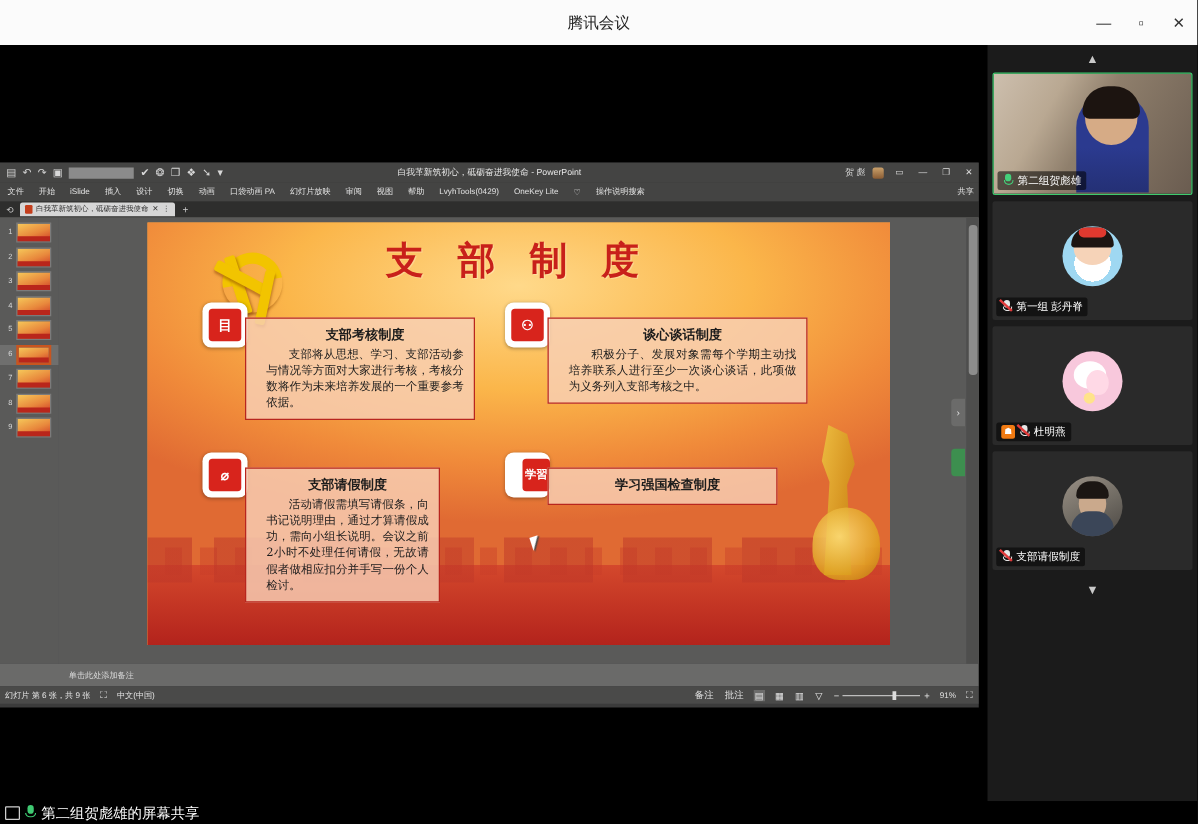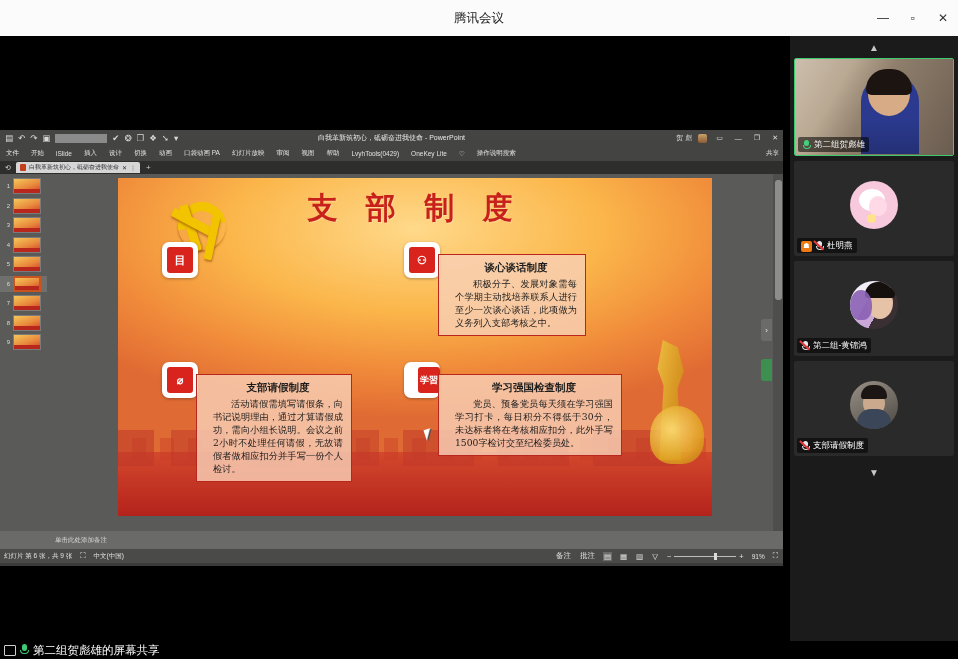--- a/index.html
+++ b/index.html
@@ -91,21 +91,21 @@
               rgba(190,55,40,.55) 0 6%, transparent 6% 9%,
               rgba(190,55,40,.5) 9% 18%, transparent 18% 21%,
               rgba(190,55,40,.55) 21% 30%, transparent 30% 34%,
               rgba(190,55,40,.45) 34% 44%, transparent 44% 48%,
               rgba(190,55,40,.5) 48% 60%, transparent 60% 64%,
               rgba(190,55,40,.5) 64% 76%, transparent 76% 80%,
               rgba(190,55,40,.55) 80% 94%, transparent 94% 100%);
   }
 
   .slide-title { position:absolute; top:10px; left:0; right:0; text-align:center;
-                 font-family:Liberation Sans, sans-serif;
+                 font-family:Liberation Serif, serif;
                  font-size:30px; font-weight:700; color:#c8201a;
                  letter-spacing:10px; text-shadow:1px 1px 0 rgba(255,255,255,.25); }
 
   
   .emblem { position:absolute; left:46px; top:18px; width:74px; height:66px; }
   .emblem .hammer, .emblem .sickle { position:absolute; background:#f2c400;
         box-shadow:1px 2px 2px rgba(140,70,0,.5); }
   .emblem .h1 { left:22px; top:8px; width:9px; height:48px; transform:rotate(-18deg);
                 border-radius:2px; }
   .emblem .h2 { left:6px; top:22px; width:46px; height:9px; transform:rotate(28deg);
@@ -130,21 +130,21 @@
 
   
   .card { position:absolute; border:1.5px solid #b8261e; background:rgba(248,207,182,.82);
           padding:6px 8px 6px 16px; }
   .card .ct { text-align:center; font-family:"DejaVu Serif","Liberation Serif",serif;
               font-weight:700; font-size:10.5px; color:#1c1c1c; margin-bottom:2px; }
   .card .cb { font-family:"DejaVu Serif","Liberation Serif",serif;
               font-size:9.2px; line-height:1.42; color:#1c1c1c; text-indent:18px;
               text-align:justify; }
   #card1 { left:78px; top:76px; width:184px; }
-  #card2 { left:320px; top:76px; width:148px; }
+  #card2 { left:320px; top:76px; width:208px; }
   #card3 { left:78px; top:196px; width:156px; }
   #card4 { left:320px; top:196px; width:184px; }
 
   .cicon { position:absolute; width:36px; height:36px; border-radius:7px;
            background:#fff; box-shadow:0 1px 3px rgba(0,0,0,.3);
            display:flex; align-items:center; justify-content:center; }
   .cicon .inner { width:26px; height:26px; background:#d8241c; border-radius:3px;
                   display:flex; align-items:center; justify-content:center;
                   color:#fff; font-size:11px; font-weight:700;
                   font-family:"DejaVu Serif","Liberation Serif",serif; }
@@ -192,21 +192,21 @@
                  background:linear-gradient(120deg,#cdbfae 0%,#b9a892 28%,#8f7f6c 48%,#6a5c50 100%); }
   .tile .person { position:absolute; left:42%; top:16%; width:58px; height:80px;
                   border-radius:28px 28px 0 0;
                   background:linear-gradient(#2b3a8f 55%,#243075); }
   .tile .head { position:absolute; left:46%; top:14%; width:42px; height:44px;
                 border-radius:50%; background:#d6ab86; }
   .tile .hair { position:absolute; left:45%; top:10%; width:46px; height:26px;
                 border-radius:22px 22px 6px 6px; background:#1c1410; }
   .avatar { position:absolute; left:50%; top:46%; transform:translate(-50%,-50%);
             width:48px; height:48px; border-radius:50%; overflow:hidden; }
-  .nametag { position:absolute; left:3px; bottom:3px; display:flex; align-items:flex-end;
+  .nametag { position:absolute; left:3px; bottom:3px; display:flex; align-items:flex-start;
              gap:3px; background:rgba(0,0,0,.55); border-radius:2px; padding:1.5px 4px; }
   .nametag .nm { font-size:8.5px; color:#fff; white-space:nowrap; }
   .host-badge { width:11px; height:11px; background:#f07a12; border-radius:2px;
                 display:flex; align-items:center; justify-content:center;
                 font-size:7px; color:#fff; }
   .mic { width:9px; height:11px; position:relative; }
   .mic .cap { position:absolute; left:2px; top:0; width:5px; height:6px;
               border-radius:3px; background:#e6e6e6; }
   .mic .arc { position:absolute; left:0.5px; top:5px; width:8px; height:4px;
               border:1px solid #e6e6e6; border-top:none; border-radius:0 0 5px 5px; }
@@ -366,31 +366,34 @@
             <div class="cicon" id="ic2">
               <span class="inner">⚇</span>
               </div>
             <div class="cicon" id="ic3">
               <span class="inner">⌀</span>
               </div>
             <div class="cicon" id="ic4">
               <span class="inner">学習</span>
               </div>
 
+            <div class="card" id="card1">
+              <div class="ct">支部考核制度</div>
+              <div class="cb">支部将从思想、学习、支部活动参与情况等方面对大家进行考核，考核分数将作为未来培养发展的一个重要参考依据。</div>
+            </div>
             <div class="card" id="card2">
               <div class="ct">谈心谈话制度</div>
               <div class="cb">积极分子、发展对象需每个学期主动找培养联系人进行至少一次谈心谈话，此项做为义务列入支部考核之中。</div>
             </div>
             <div class="card" id="card3">
               <div class="ct">支部请假制度</div>
               <div class="cb">活动请假需填写请假条，向书记说明理由，通过才算请假成功，需向小组长说明。会议之前2小时不处理任何请假，无故请假者做相应扣分并手写一份个人检讨。</div>
             </div>
             <div class="card" id="card4">
               <div class="ct">学习强国检查制度</div>
-              <div class="cb">党员、预备党员每天须在学习强国学习打卡，每日积分不得低于30分，未达标者将在考核相应扣分，此外手写1500字检讨交至纪检委员处。</div>
             </div>
 
             <div class="cursor"></div>
           </div>
 
           <div class="side-tab">›</div>
           <div class="side-green"></div>
         </div>
 
         <div class="canvas-right">
@@ -437,53 +440,53 @@
       <div class="hair"></div>
       <div class="nametag">
         <span class="mic on">
             <span class="cap"></span>
             <span class="arc"></span>
           </span>
         <span class="nm">第二组贺彪雄</span>
       </div>
     </div>
 
+    <div class="tile">
+      <div class="avatar" style="background:radial-gradient(circle at 50% 62%,#ffffff 0 38%,#9fd8f2 38% 100%);">
+        <div style="position:absolute;left:50%;top:38%;transform:translate(-50%,-50%);width:30px;height:26px;border-radius:50%;background:#f6d3b8;"></div>
+        <div style="position:absolute;left:50%;top:20%;transform:translate(-50%,-50%);width:34px;height:16px;border-radius:16px 16px 3px 3px;background:#1d1512;"></div>
+        <div style="position:absolute;left:50%;top:11%;transform:translate(-50%,-50%);width:22px;height:8px;border-radius:8px;background:#e0392f;"></div>
+      </div>
+      <div class="nametag">
+        <span class="mic">
+            <span class="cap"></span>
+            <span class="arc"></span>
+            <span class="slash"></span>
+          </span>
+        <span class="nm">第一组 彭丹脊</span>
+      </div>
+    </div>
 
     <div class="tile">
       <div class="avatar" style="background:#f8c8dc;">
         <div style="position:absolute;left:46%;top:40%;transform:translate(-50%,-50%);width:26px;height:22px;border-radius:50%;background:#fff;"></div>
         <div style="position:absolute;left:58%;top:52%;transform:translate(-50%,-50%);width:18px;height:20px;border-radius:50% 50% 45% 45%;background:#ffd9e6;"></div>
         <div style="position:absolute;left:36%;top:70%;width:9px;height:9px;border-radius:50%;background:#ffe38a;"></div>
       </div>
       <div class="nametag">
         <span class="host-badge">☗</span>
         <span class="mic">
             <span class="cap"></span>
             <span class="arc"></span>
             <span class="slash"></span>
           </span>
         <span class="nm">杜明燕</span>
       </div>
     </div>
 
-    <div class="tile">
-      <div class="avatar" style="background:linear-gradient(120deg,#f2eef6 0 38%,#caa9d8 38% 60%,#3a2f33 60% 100%);">
-        <div style="position:absolute;left:62%;top:46%;transform:translate(-50%,-50%);width:26px;height:32px;border-radius:50%;background:#e6c2a6;"></div>
-        <div style="position:absolute;left:62%;top:20%;transform:translate(-50%,-50%);width:30px;height:16px;border-radius:14px 14px 4px 4px;background:#15100e;"></div>
-        <div style="position:absolute;left:22%;top:50%;transform:translate(-50%,-50%);width:22px;height:30px;border-radius:50% 50% 40% 40%;background:#8a5fb5;opacity:.9;"></div>
-      </div>
-      <div class="nametag">
-        <span class="mic">
-            <span class="cap"></span>
-            <span class="arc"></span>
-            <span class="slash"></span>
-          </span>
-        <span class="nm">第二组-黄锦鸿</span>
-      </div>
-    </div>
 
     <div class="tile">
       <div class="avatar" style="background:linear-gradient(150deg,#9a9186,#6f6a62 55%,#4b4743);">
         <div style="position:absolute;left:50%;top:46%;transform:translate(-50%,-50%);width:22px;height:26px;border-radius:50%;background:#caa98c;"></div>
         <div style="position:absolute;left:50%;top:24%;transform:translate(-50%,-50%);width:26px;height:14px;border-radius:12px 12px 3px 3px;background:#1b1613;"></div>
         <div style="position:absolute;left:50%;top:82%;transform:translate(-50%,-50%);width:34px;height:22px;border-radius:14px 14px 0 0;background:#3b4658;"></div>
       </div>
       <div class="nametag">
         <span class="mic">
             <span class="cap"></span>

